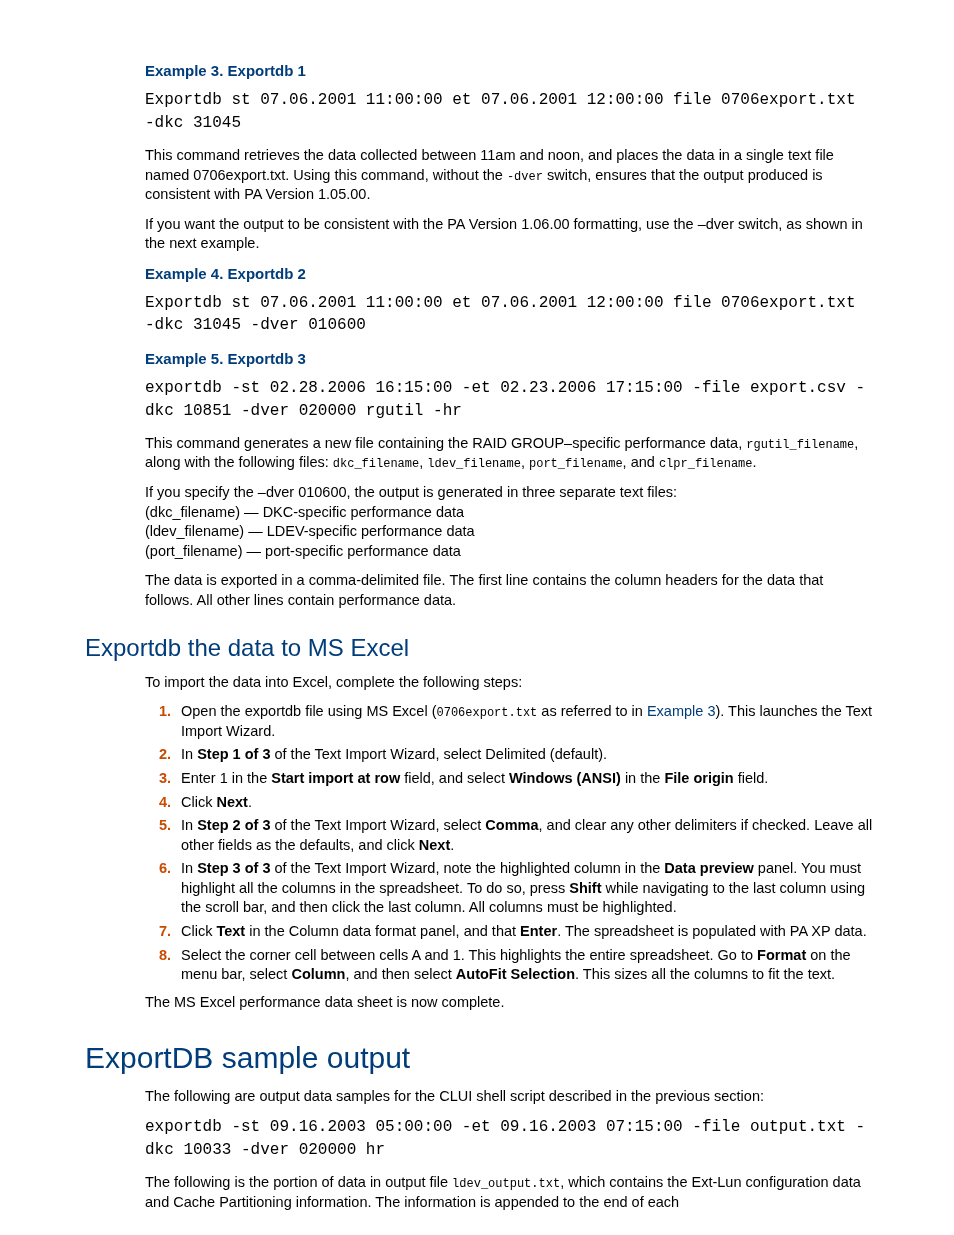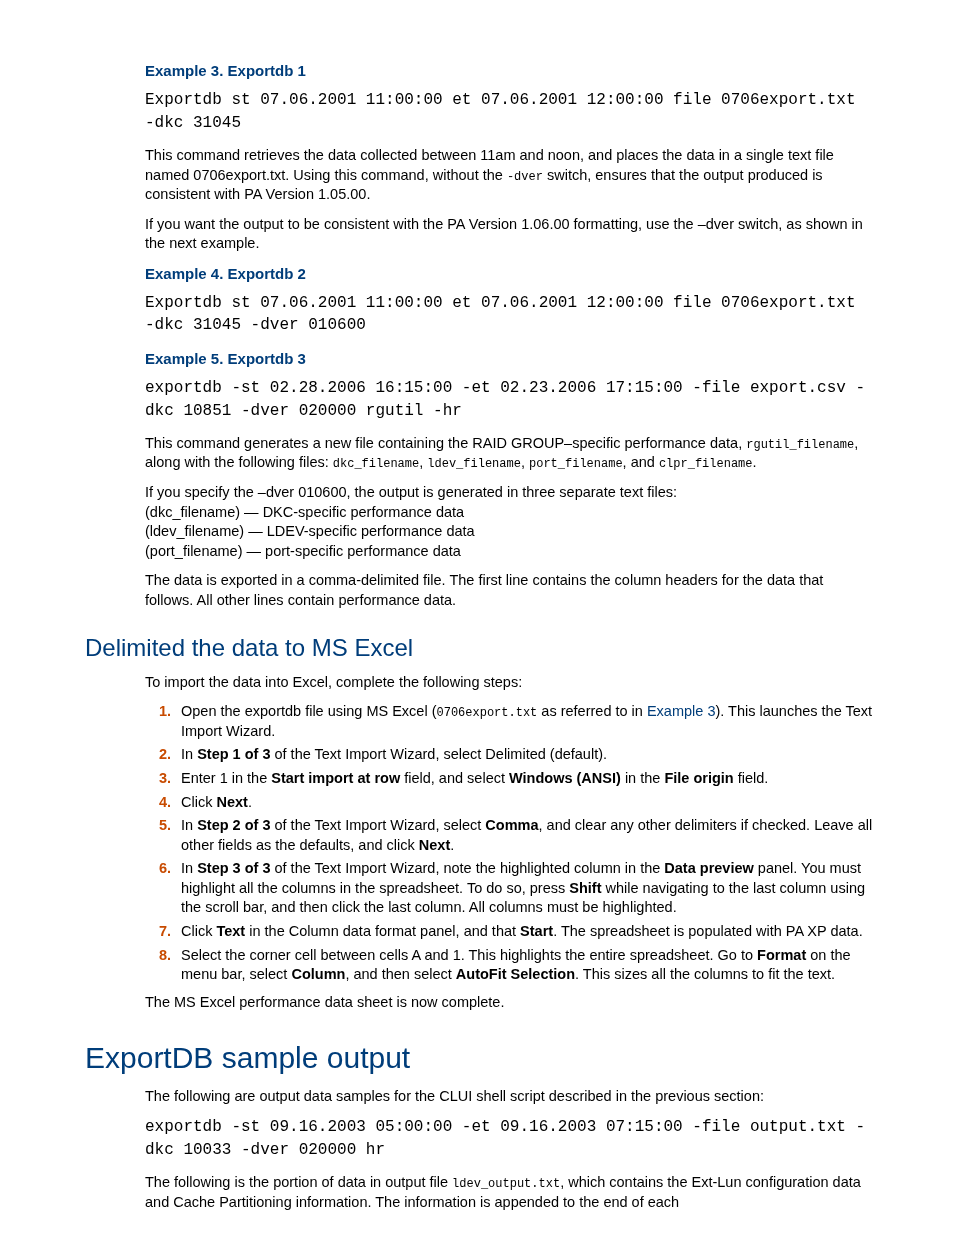--- a/index.html
+++ b/index.html
@@ -68,21 +68,21 @@
 <p><span>This command generates a new file containing the RAID GROUP–specific performance data, </span><span class="mono">rgutil_filename</span><span>, along with the following files: </span><span class="mono">dkc_filename</span><span>, </span><span class="mono">ldev_filename</span><span>, </span><span class="mono">port_filename</span><span>, and </span><span class="mono">clpr_filename</span><span>.</span></p>
 <p>
   <span>If you specify the –dver 010600, the output is generated in three separate text files:</span><br>
   <span>(dkc_filename) — DKC-specific performance data</span><br>
   <span>(ldev_filename) — LDEV-specific performance data</span><br>
   <span>(port_filename) — port-specific performance data</span>
 </p>
 <p>The data is exported in a comma-delimited file. The first line contains the column headers for the data that follows. All other lines contain performance data.</p>
 </div>
 
-<div class="h2">Delimited the data to MS Excel</div>
+<div class="h2">Exportdb the data to MS Excel</div>
 <div class="indent">
 <p>To import the data into Excel, complete the following steps:</p>
 <ol class="steps">
   <li>
         <span class="num">1.</span>
         <span class="content"><span>Open the exportdb file using MS Excel (</span><span class="mono">0706export.txt</span><span> as referred to in </span><span class="link">Example 3</span><span>). This launches the Text Import Wizard.</span></span>
       </li>
   <li>
         <span class="num">2.</span>
         <span class="content"><span>In </span><span class="b">Step 1 of 3</span><span> of the Text Import Wizard, select Delimited (default).</span></span>
@@ -98,21 +98,21 @@
   <li>
         <span class="num">5.</span>
         <span class="content"><span>In </span><span class="b">Step 2 of 3</span><span> of the Text Import Wizard, select </span><span class="b">Comma</span><span>, and clear any other delimiters if checked. Leave all other fields as the defaults, and click </span><span class="b">Next</span><span>.</span></span>
       </li>
   <li>
         <span class="num">6.</span>
         <span class="content"><span>In </span><span class="b">Step 3 of 3</span><span> of the Text Import Wizard, note the highlighted column in the </span><span class="b">Data preview</span><span> panel. You must highlight all the columns in the spreadsheet. To do so, press </span><span class="b">Shift</span><span> while navigating to the last column using the scroll bar, and then click the last column. All columns must be highlighted.</span></span>
       </li>
   <li>
         <span class="num">7.</span>
-        <span class="content"><span>Click </span><span class="b">Text</span><span> in the Column data format panel, and that </span><span class="b">Start</span><span>. The spreadsheet is populated with PA XP data.</span></span>
+        <span class="content"><span>Click </span><span class="b">Text</span><span> in the Column data format panel, and that </span><span class="b">Enter</span><span>. The spreadsheet is populated with PA XP data.</span></span>
       </li>
   <li>
         <span class="num">8.</span>
         <span class="content"><span>Select the corner cell between cells A and 1. This highlights the entire spreadsheet. Go to </span><span class="b">Format</span><span> on the menu bar, select </span><span class="b">Column</span><span>, and then select </span><span class="b">AutoFit Selection</span><span>. This sizes all the columns to fit the text.</span></span>
       </li>
 </ol>
 <p>The MS Excel performance data sheet is now complete.</p>
 </div>
 
 <div class="h1">ExportDB sample output</div>

